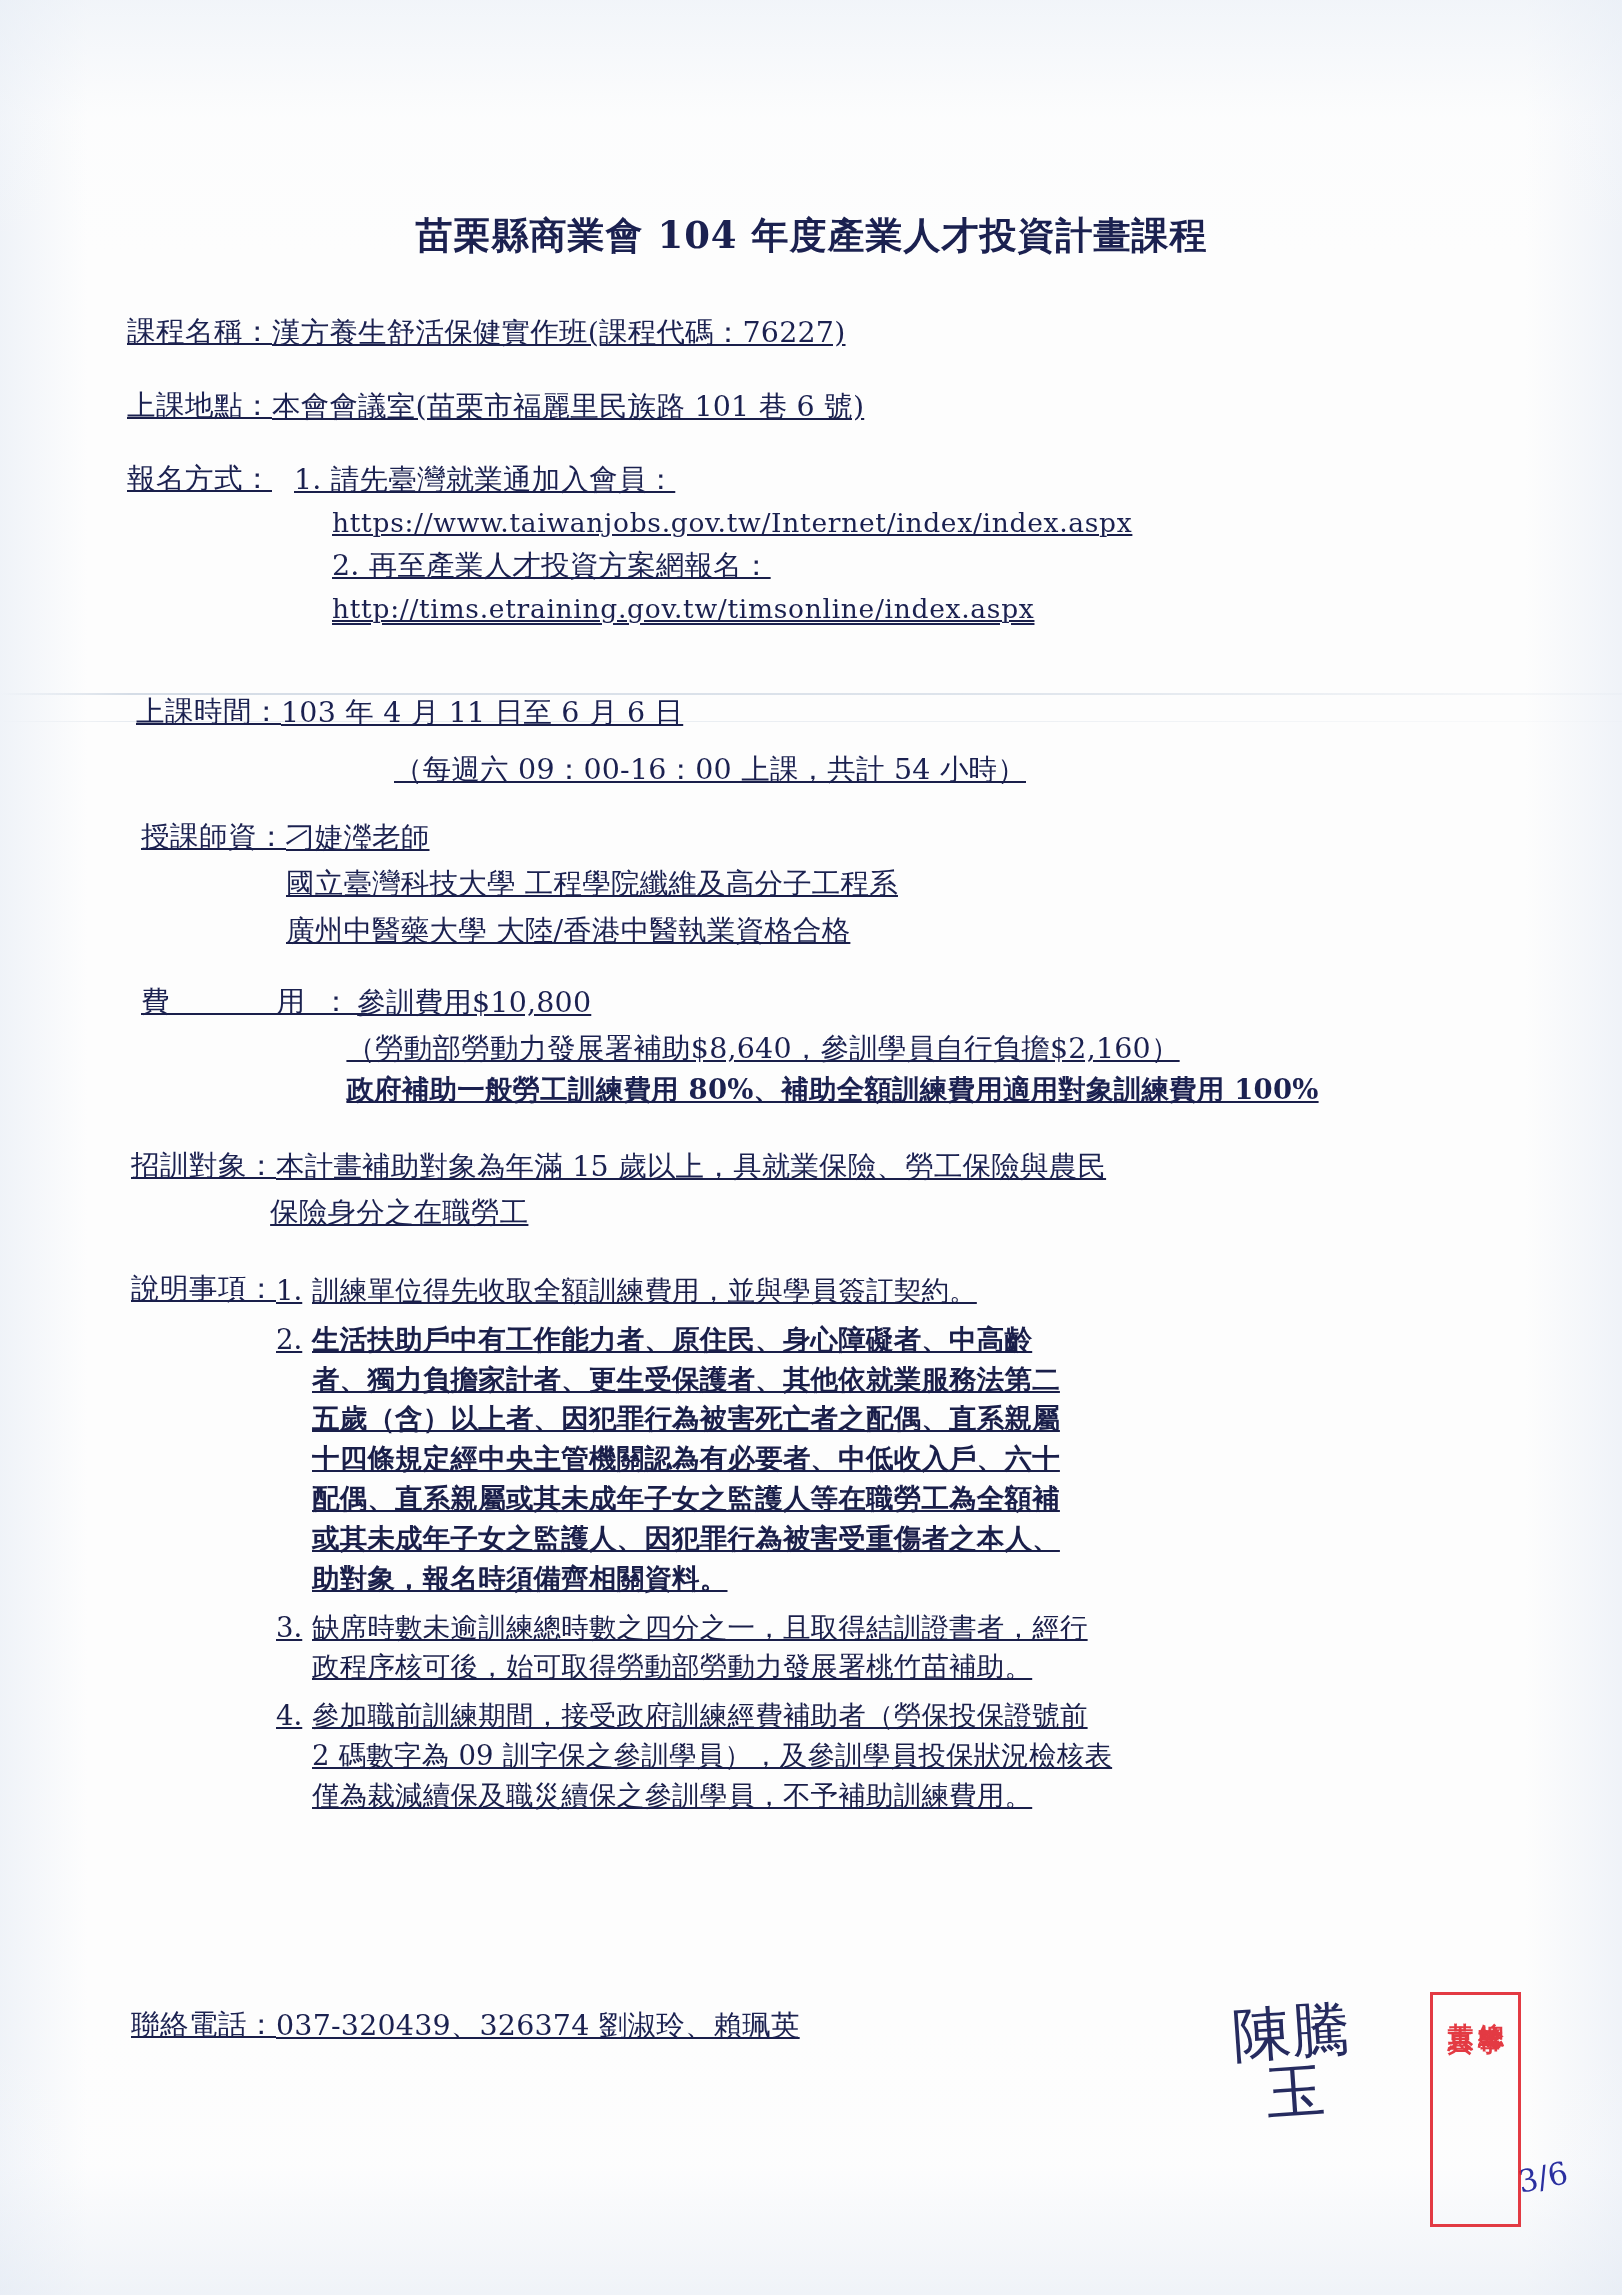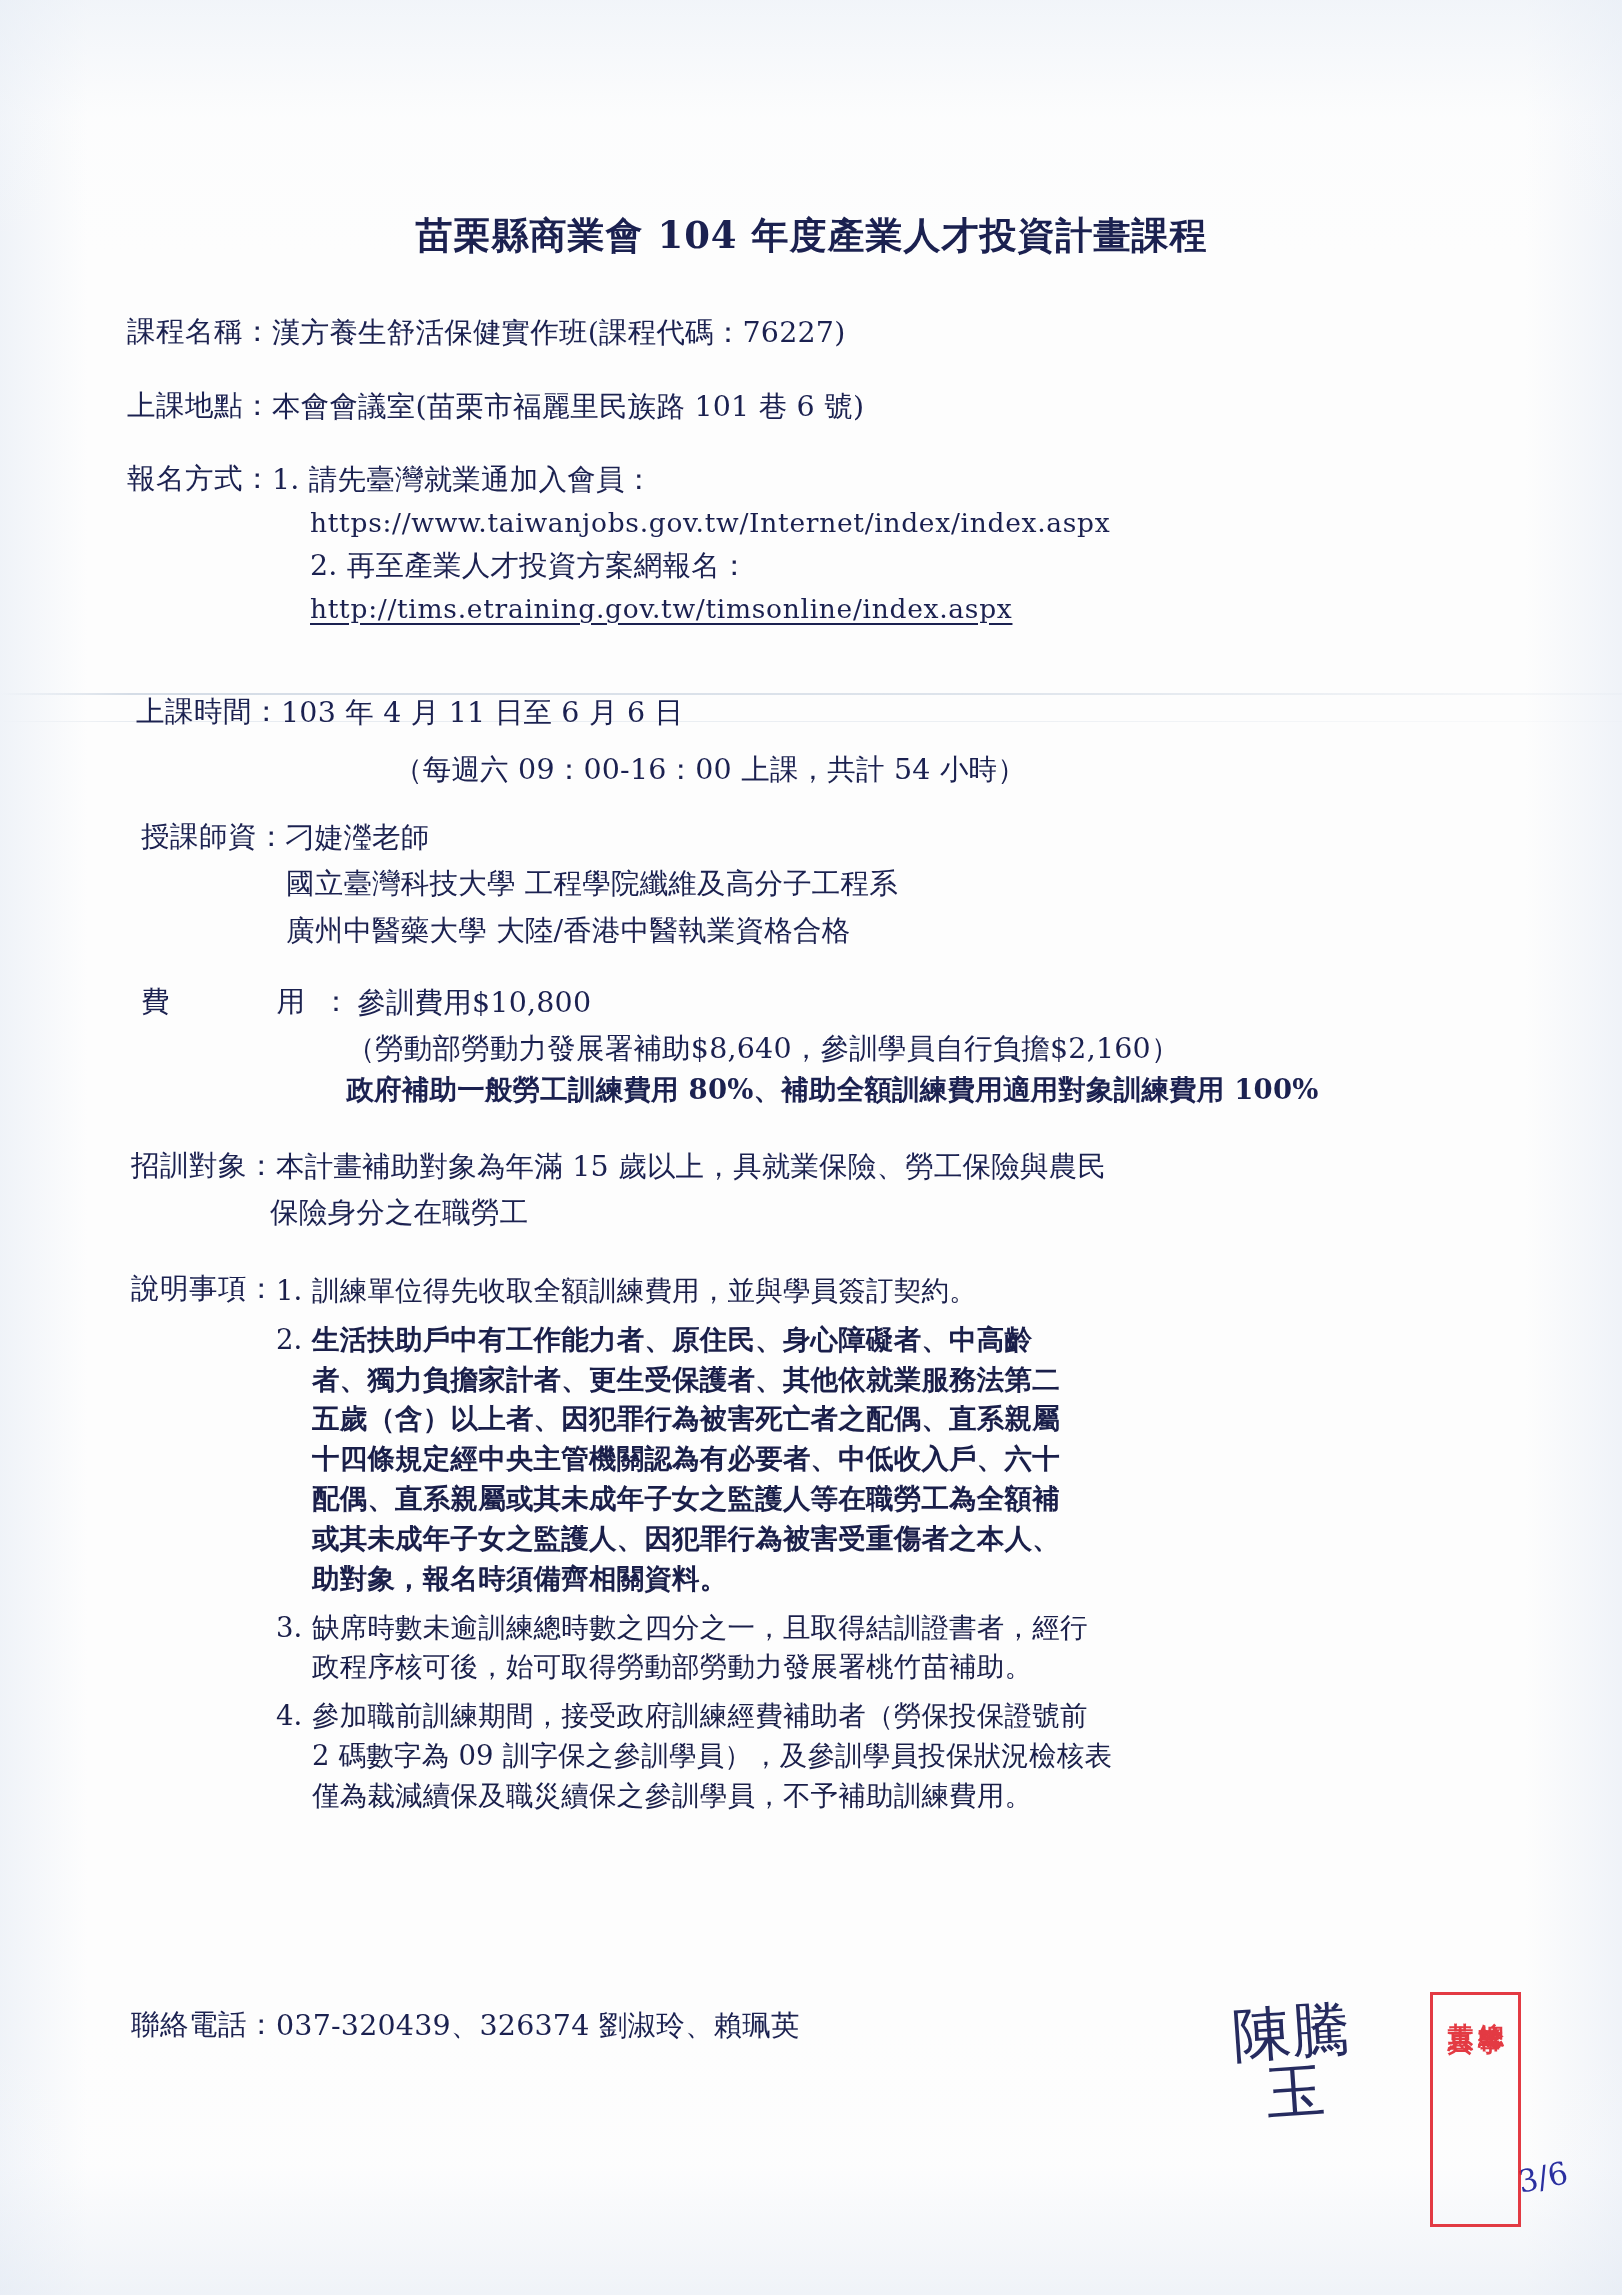--- a/index.html
+++ b/index.html
@@ -54,20 +54,21 @@
     font-weight: 600;
     color: #1b2150;
     white-space: nowrap;
   }
 
   
   .row {
     position: absolute;
     display: flex;
     align-items: flex-start;
+    text-decoration: underline;
   }
   .label {
     flex: 0 0 auto;
     font-size: 28.5px;
     line-height: 1.28;
     letter-spacing: 0.5px;
     white-space: nowrap;
     color: #1b2150;
   }
   .label.spaced {
@@ -186,21 +187,21 @@
       <div class="value">漢方養生舒活保健實作班(課程代碼：76227)</div>
     </div>
 
     <div class="row" style="left:127px; top:388px;">
       <div class="label">上課地點：</div>
       <div class="value">本會會議室(苗栗市福麗里民族路 101 巷 6 號)</div>
     </div>
 
     <div class="row" style="left:127px; top:461px;">
       <div class="label">報名方式：</div>
-      <div style="display:block;">
+      <div style="display:block;margin-left:22px;">
         <div class="value">1. 請先臺灣就業通加入會員：</div>
         <div class="value mono" style="margin-left:38px; font-size:26.5px; margin-top:6.9px;">https://www.taiwanjobs.gov.tw/Internet/index/index.aspx</div>
         <div class="value" style="margin-left:38px; margin-top:6.9px;">2. 再至產業人才投資方案網報名：</div>
         <div class="value mono u" style="margin-left:38px; font-size:26.5px; margin-top:6.9px;">http://tims.etraining.gov.tw/timsonline/index.aspx</div>
       </div>
     </div>
 
     <div class="row" style="left:136px; top:694px;">
       <div class="label">上課時間：</div>
       <div class="value">103 年 4 月 11 日至 6 月 6 日</div>

